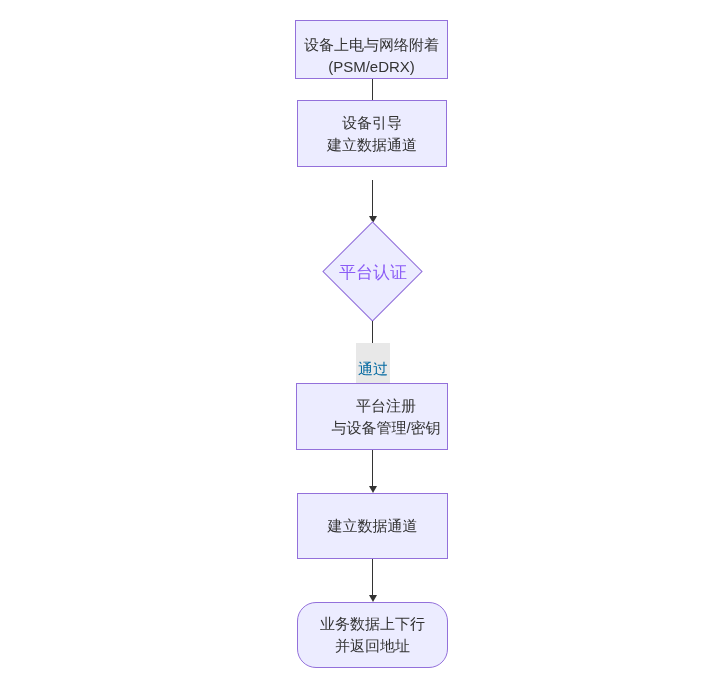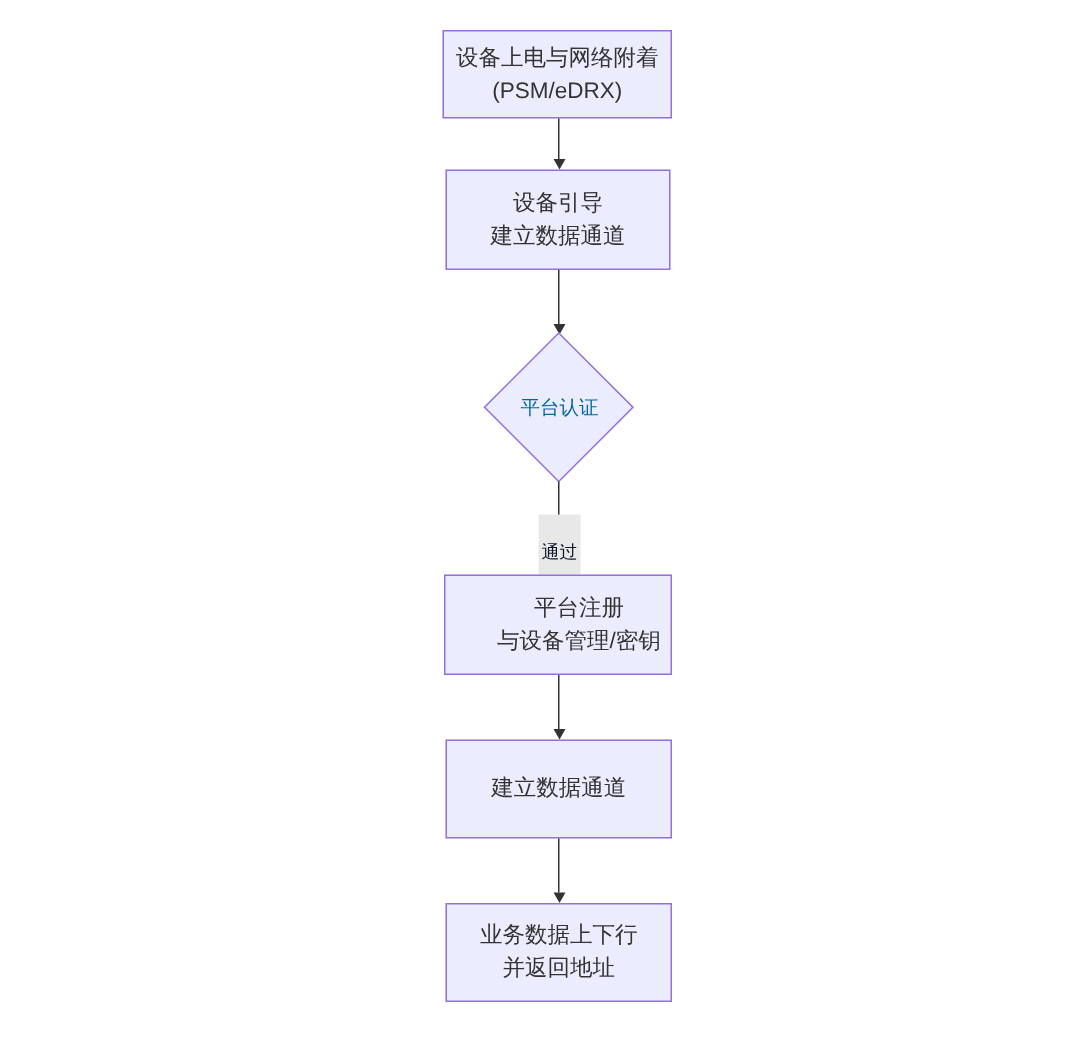--- a/index.html
+++ b/index.html
@@ -23,25 +23,25 @@
     border: 1px solid #9370DB;
     display: flex;
     flex-direction: column;
     align-items: center;
     justify-content: center;
     font-size: 15px;
     line-height: 22px;
     text-align: center;
     color: #333333;
   }
-  #node-start     { left: 295px; top: 20px;  width: 153px; height: 59px; }
-  #node-bootstrap { left: 297px; top: 113px; width: 150px; height: 67px; }
+  #node-start     { left: 295px; top: 20px;  width: 153px; height: 59px; justify-content: flex-end; }
+  #node-bootstrap { left: 297px; top: 100px; width: 150px; height: 67px; }
   #node-register  { left: 296px; top: 383px; width: 152px; height: 67px; padding-left: 28px; }
   #node-channel   { left: 297px; top: 493px; width: 151px; height: 66px; align-items: center; }
-  #node-business  { left: 297px; top: 602px; width: 151px; height: 66px; }
+  #node-business  { left: 297px; top: 602px; width: 151px; height: 66px; border-radius: 19px; }
 
   .diamond-shape {
     position: absolute;
     left: 337px;
     top: 236px;
     width: 71px;
     height: 71px;
     box-sizing: border-box;
     background: #ECECFF;
     border: 1px solid #9370DB;
@@ -49,22 +49,22 @@
   }
   .diamond-label {
     position: absolute;
     left: 323px;
     top: 261px;
     width: 100px;
     height: 22px;
     display: flex;
     align-items: center;
     justify-content: center;
-    font-size: 13px;
-    color: #0369a1;
+    font-size: 17px;
+    color: #8b5cf6;
   }
 
   .edge {
     position: absolute;
     left: 368px;
     width: 9px;
     display: flex;
     flex-direction: column;
     align-items: center;
   }
@@ -85,22 +85,22 @@
   #edge-auth-register    { top: 321px; height: 62px; }
   #edge-register-channel { top: 450px; height: 43px; }
   #edge-channel-business { top: 559px; height: 43px; }
 
   .edge-label {
     position: absolute;
     left: 373px;
     top: 343px;
     transform: translateX(-50%);
     background: #E8E8E8;
-    color: #0f172a;
-    font-size: 12px;
+    color: #0369a1;
+    font-size: 15px;
     line-height: 19px;
     padding: 16px 2px;
     white-space: nowrap;
   }
 </style>
 </head>
 <body>
 
 <div class="canvas">
 

